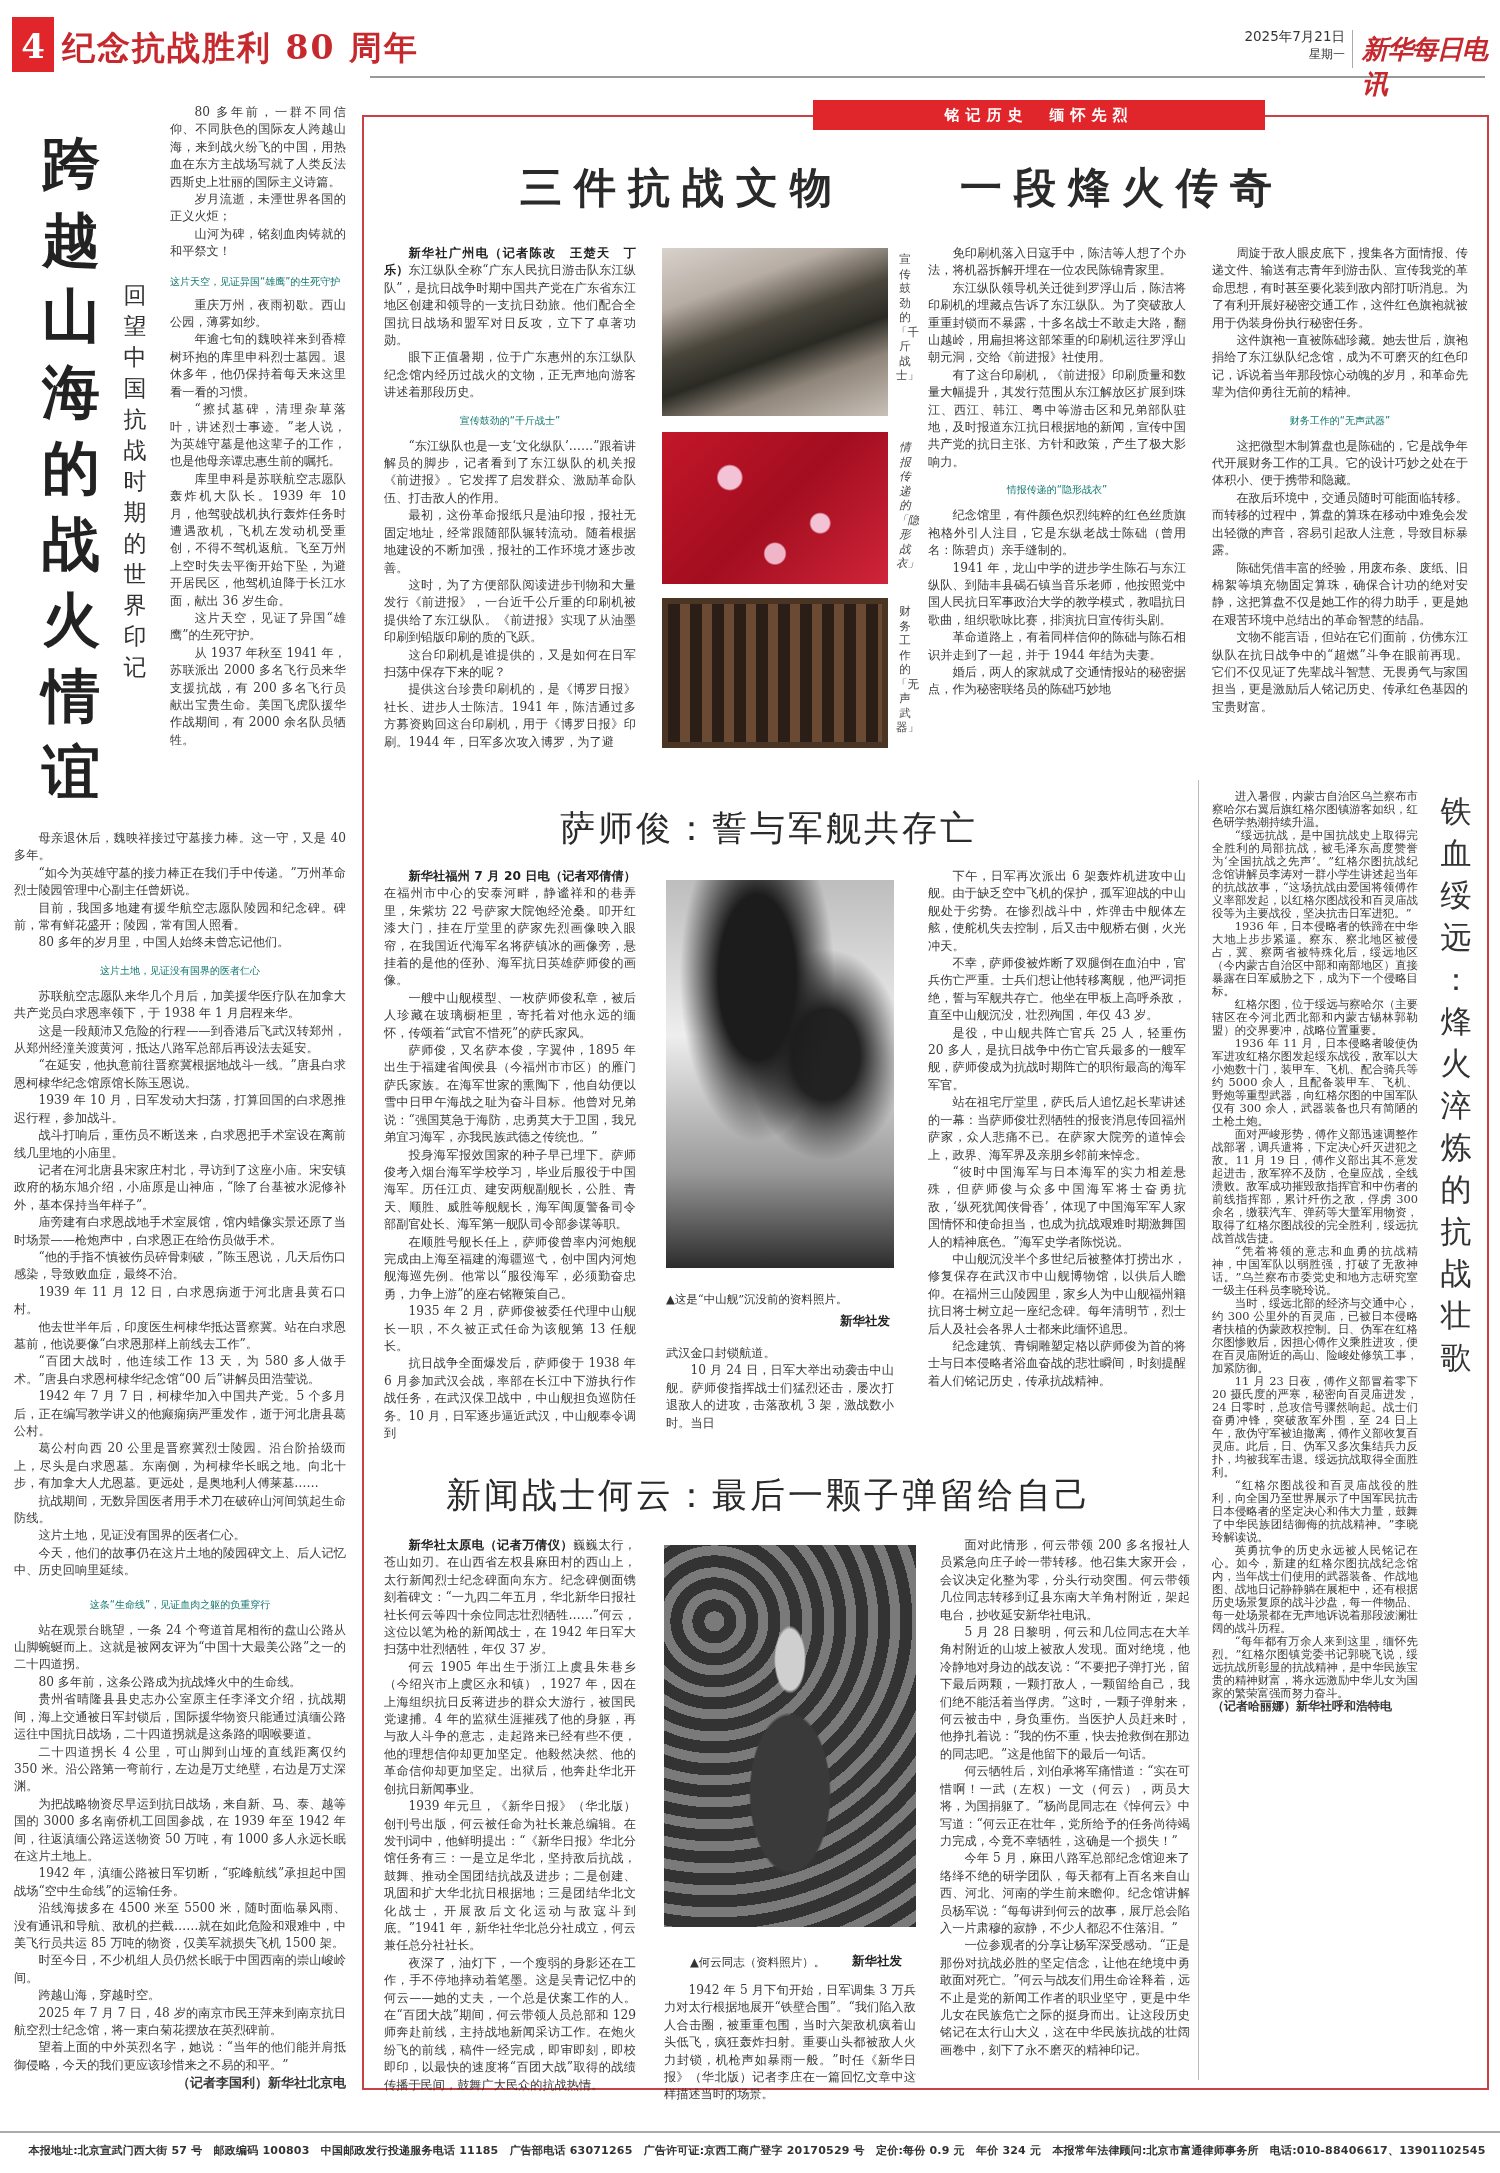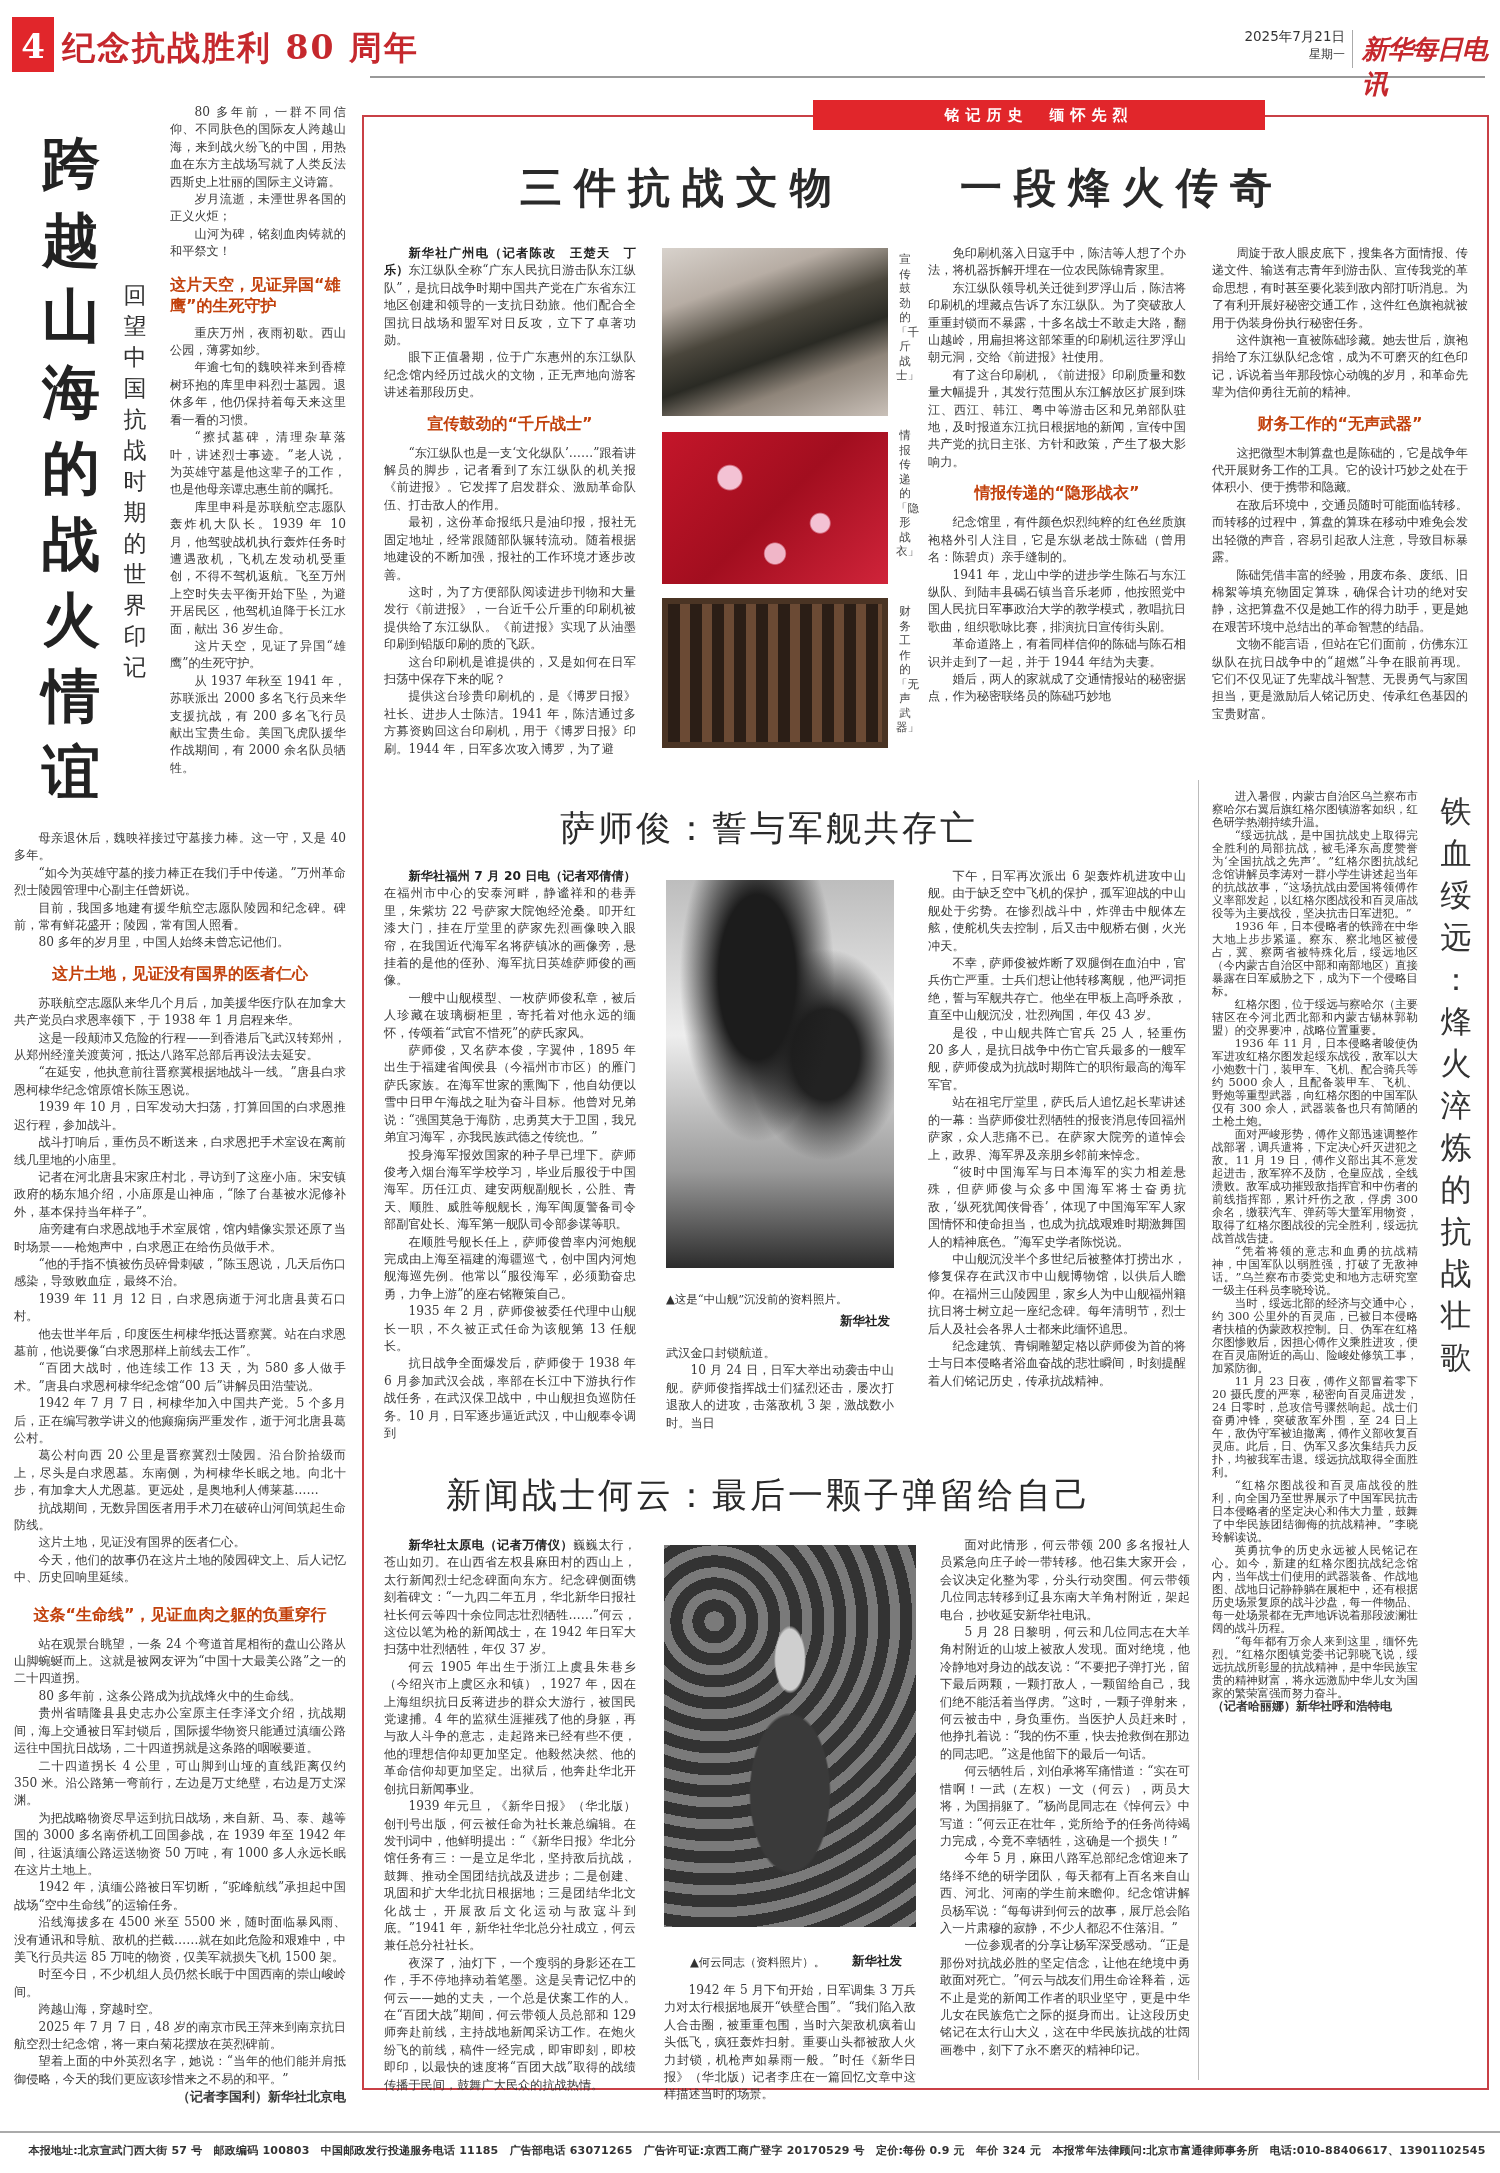--- a/index.html
+++ b/index.html
@@ -3,21 +3,21 @@
 <meta charset="utf-8">
 <style>
   * { box-sizing: border-box; margin: 0; padding: 0; }
   html, body { width: 1500px; height: 2173px; background: #fff; overflow: hidden; }
   body { position: relative; font-family: "DejaVu Serif", "Liberation Serif", serif; color: #333; }
 
   .abs { position: absolute; }
   p.t { font-size: 12.2px; line-height: 17.4px; text-indent: 2em; text-align: justify; color: #3a3a3a; }
   p.t.noi { text-indent: 0; }
   .lead-bold { font-family: "DejaVu Sans", "Liberation Sans", sans-serif; font-weight: bold; color: #222; }
-  h4.sub { font-family: "DejaVu Sans", "Liberation Sans", sans-serif; font-weight: bold; font-size: 16px; color: #c2410c; text-align: center; margin: 12px 0 10px; }
+  h4.sub { font-family: "DejaVu Sans", "Liberation Sans", sans-serif; font-weight: normal; font-size: 10px; color: #0f766e; text-align: center; margin: 12px 0 10px; }
 
   
   .hdr-num { left: 12px; top: 17px; width: 42px; height: 55px; background: #e1262b; color: #fff;
     font-family: "DejaVu Serif", serif; font-weight: bold; font-size: 34px; text-align: center; line-height: 58px; }
   .hdr-title { left: 62px; top: 26px; font-size: 33px; font-weight: bold; color: #c5282d; letter-spacing: 2px; font-family: "DejaVu Serif", serif; }
   .hdr-rule { left: 370px; top: 76px; width: 1115px; height: 2px; background: #999; }
   .hdr-date { left: 1205px; top: 28px; font-family: "DejaVu Sans", sans-serif; font-size: 13.5px; color: #333; text-align: right; width: 140px; }
   .hdr-date .wk { display: block; font-size: 12px; }
   .hdr-sep { left: 1352px; top: 30px; width: 1px; height: 38px; background: #aaa; }
   .hdr-brand { left: 1362px; top: 32px; font-size: 26px; color: #c5282d; font-weight: bold; font-family: "DejaVu Serif", serif; font-style: italic; letter-spacing: -1px; }
@@ -165,21 +165,21 @@
       <p class="t">这台印刷机是谁提供的，又是如何在日军扫荡中保存下来的呢？</p>
       <p class="t">提供这台珍贵印刷机的，是《博罗日报》社长、进步人士陈洁。1941 年，陈洁通过多方募资购回这台印刷机，用于《博罗日报》印刷。1944 年，日军多次攻入博罗，为了避</p>
     </div>
 </div>
 
 <div class="abs photo ph-press" style="left:662px;top:248px;width:226px;height:168px;"></div>
 <div class="abs vcap" style="left:896px;top:252px;" id="cap0">
     <div>宣传鼓劲的「千斤战士」</div>
   </div>
 <div class="abs photo ph-qipao" style="left:662px;top:432px;width:226px;height:152px;"></div>
-<div class="abs vcap" style="left:896px;top:428px;" id="cap1">
+<div class="abs vcap" style="left:896px;top:440px;font-style:italic;" id="cap1">
     <div>情报传递的「隐形战衣」</div>
   </div>
 <div class="abs photo ph-abacus" style="left:662px;top:598px;width:226px;height:150px;"></div>
 <div class="abs vcap" style="left:896px;top:604px;" id="cap2">
     <div>财务工作的「无声武器」</div>
   </div>
 
 <div class="abs" style="left:928px;top:245px;width:258px;">
   <div id="rel-c2p1">
       <p class="t">免印刷机落入日寇手中，陈洁等人想了个办法，将机器拆解开埋在一位农民陈锦青家里。</p>

